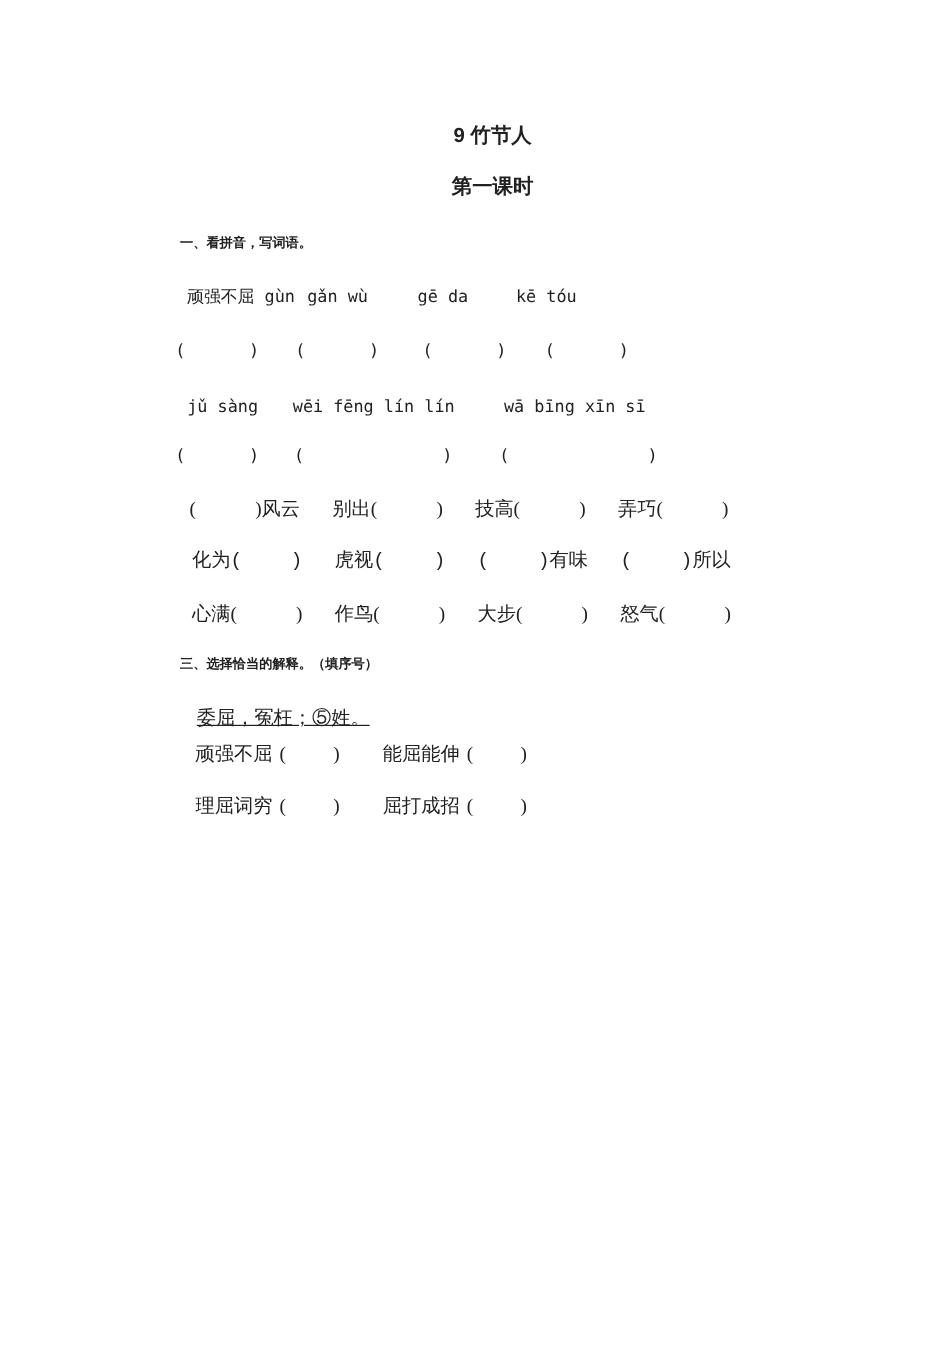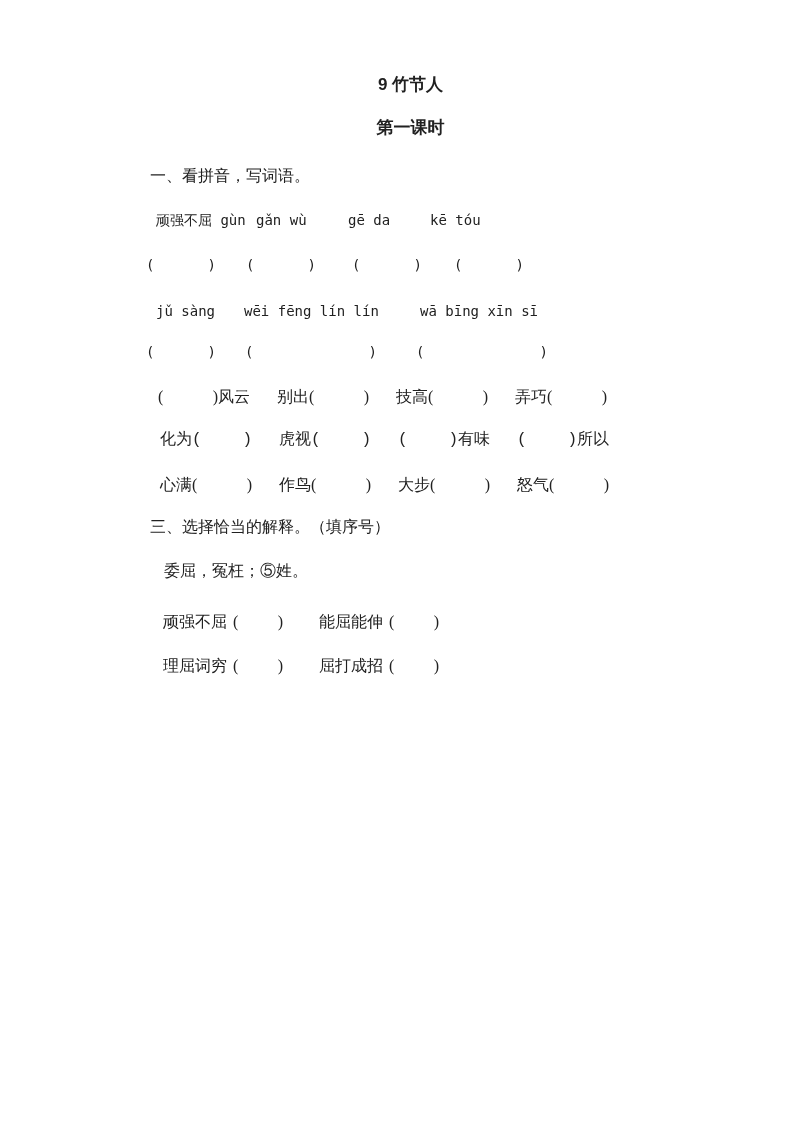--- a/index.html
+++ b/index.html
@@ -2,41 +2,41 @@
 <html><head>
 <meta charset="utf-8">
 <style>
   html,body { margin:0; padding:0; background:#e8e8e8; }
   .page {
     position:relative;
     width:793px; height:1122px;
     margin:0 auto;
     background:#ffffff;
     box-sizing:border-box;
-    padding:75px 40px 0 143px;
+    padding:103px 40px 0 143px;
     color:#212121;
     font-family:"Liberation Serif", serif;
     font-size:16px;
     overflow:hidden;
   }
   .center-line {
     width:793px;
     margin-left:-143px;
     position:relative; left:14px;
     text-align:center;
     font-family:"Liberation Sans", sans-serif;
     font-weight:700;
   }
   .doc-title   { font-size:17px; line-height:20px; margin-bottom:23px; }
   .doc-subtitle{ font-size:17px; line-height:20px; margin-bottom:28px; }
 
   .sec-heading {
     font-family:"Liberation Sans", sans-serif;
-    font-weight:400;
-    font-size:16px; line-height:19px;
+    font-weight:700;
+    font-size:11px; line-height:19px;
     margin-left:7px;
   }
   .sec-heading.s1 { margin-bottom:26px; }
   .sec-heading.s2 { margin-bottom:31px; }
   .sec-heading.s3 { margin-bottom:25px; }
 
   .pinyin-row {
     font-family:"DejaVu Sans Mono", monospace;
     font-size:14px; line-height:19px;
     margin-left:13px;
@@ -72,21 +72,21 @@
     white-space:nowrap;
   }
   .fill-row.r1 { margin-left:15px; margin-bottom:25px; }
   .fill-row.r2 { margin-left:17px; margin-bottom:25px;font-family:Liberation Mono, monospace; }
   .fill-row.r3 { margin-left:17px; margin-bottom:23px;text-align:center; }
   .fill-item { display:inline-flex; align-items:baseline; }
   .fill-item .blank { width:60px; }
 
   .def-line { line-height:19px; }
   .def-line.l1 { margin-bottom:11px; }
-  .def-line.l2 { margin-left:21px; margin-bottom:32px; }
+  .def-line.l2 { margin-left:21px; margin-bottom:11px;text-decoration:underline; }
 
   .word-row {
     display:flex; column-gap:36px;
     margin-left:20px;
     line-height:19px;
     white-space:nowrap;
   }
   .word-row.r1 { margin-bottom:25px; }
   .word-item { display:inline-flex; align-items:baseline; }
   .word-item .blank { width:50px; margin-left:6px; }

